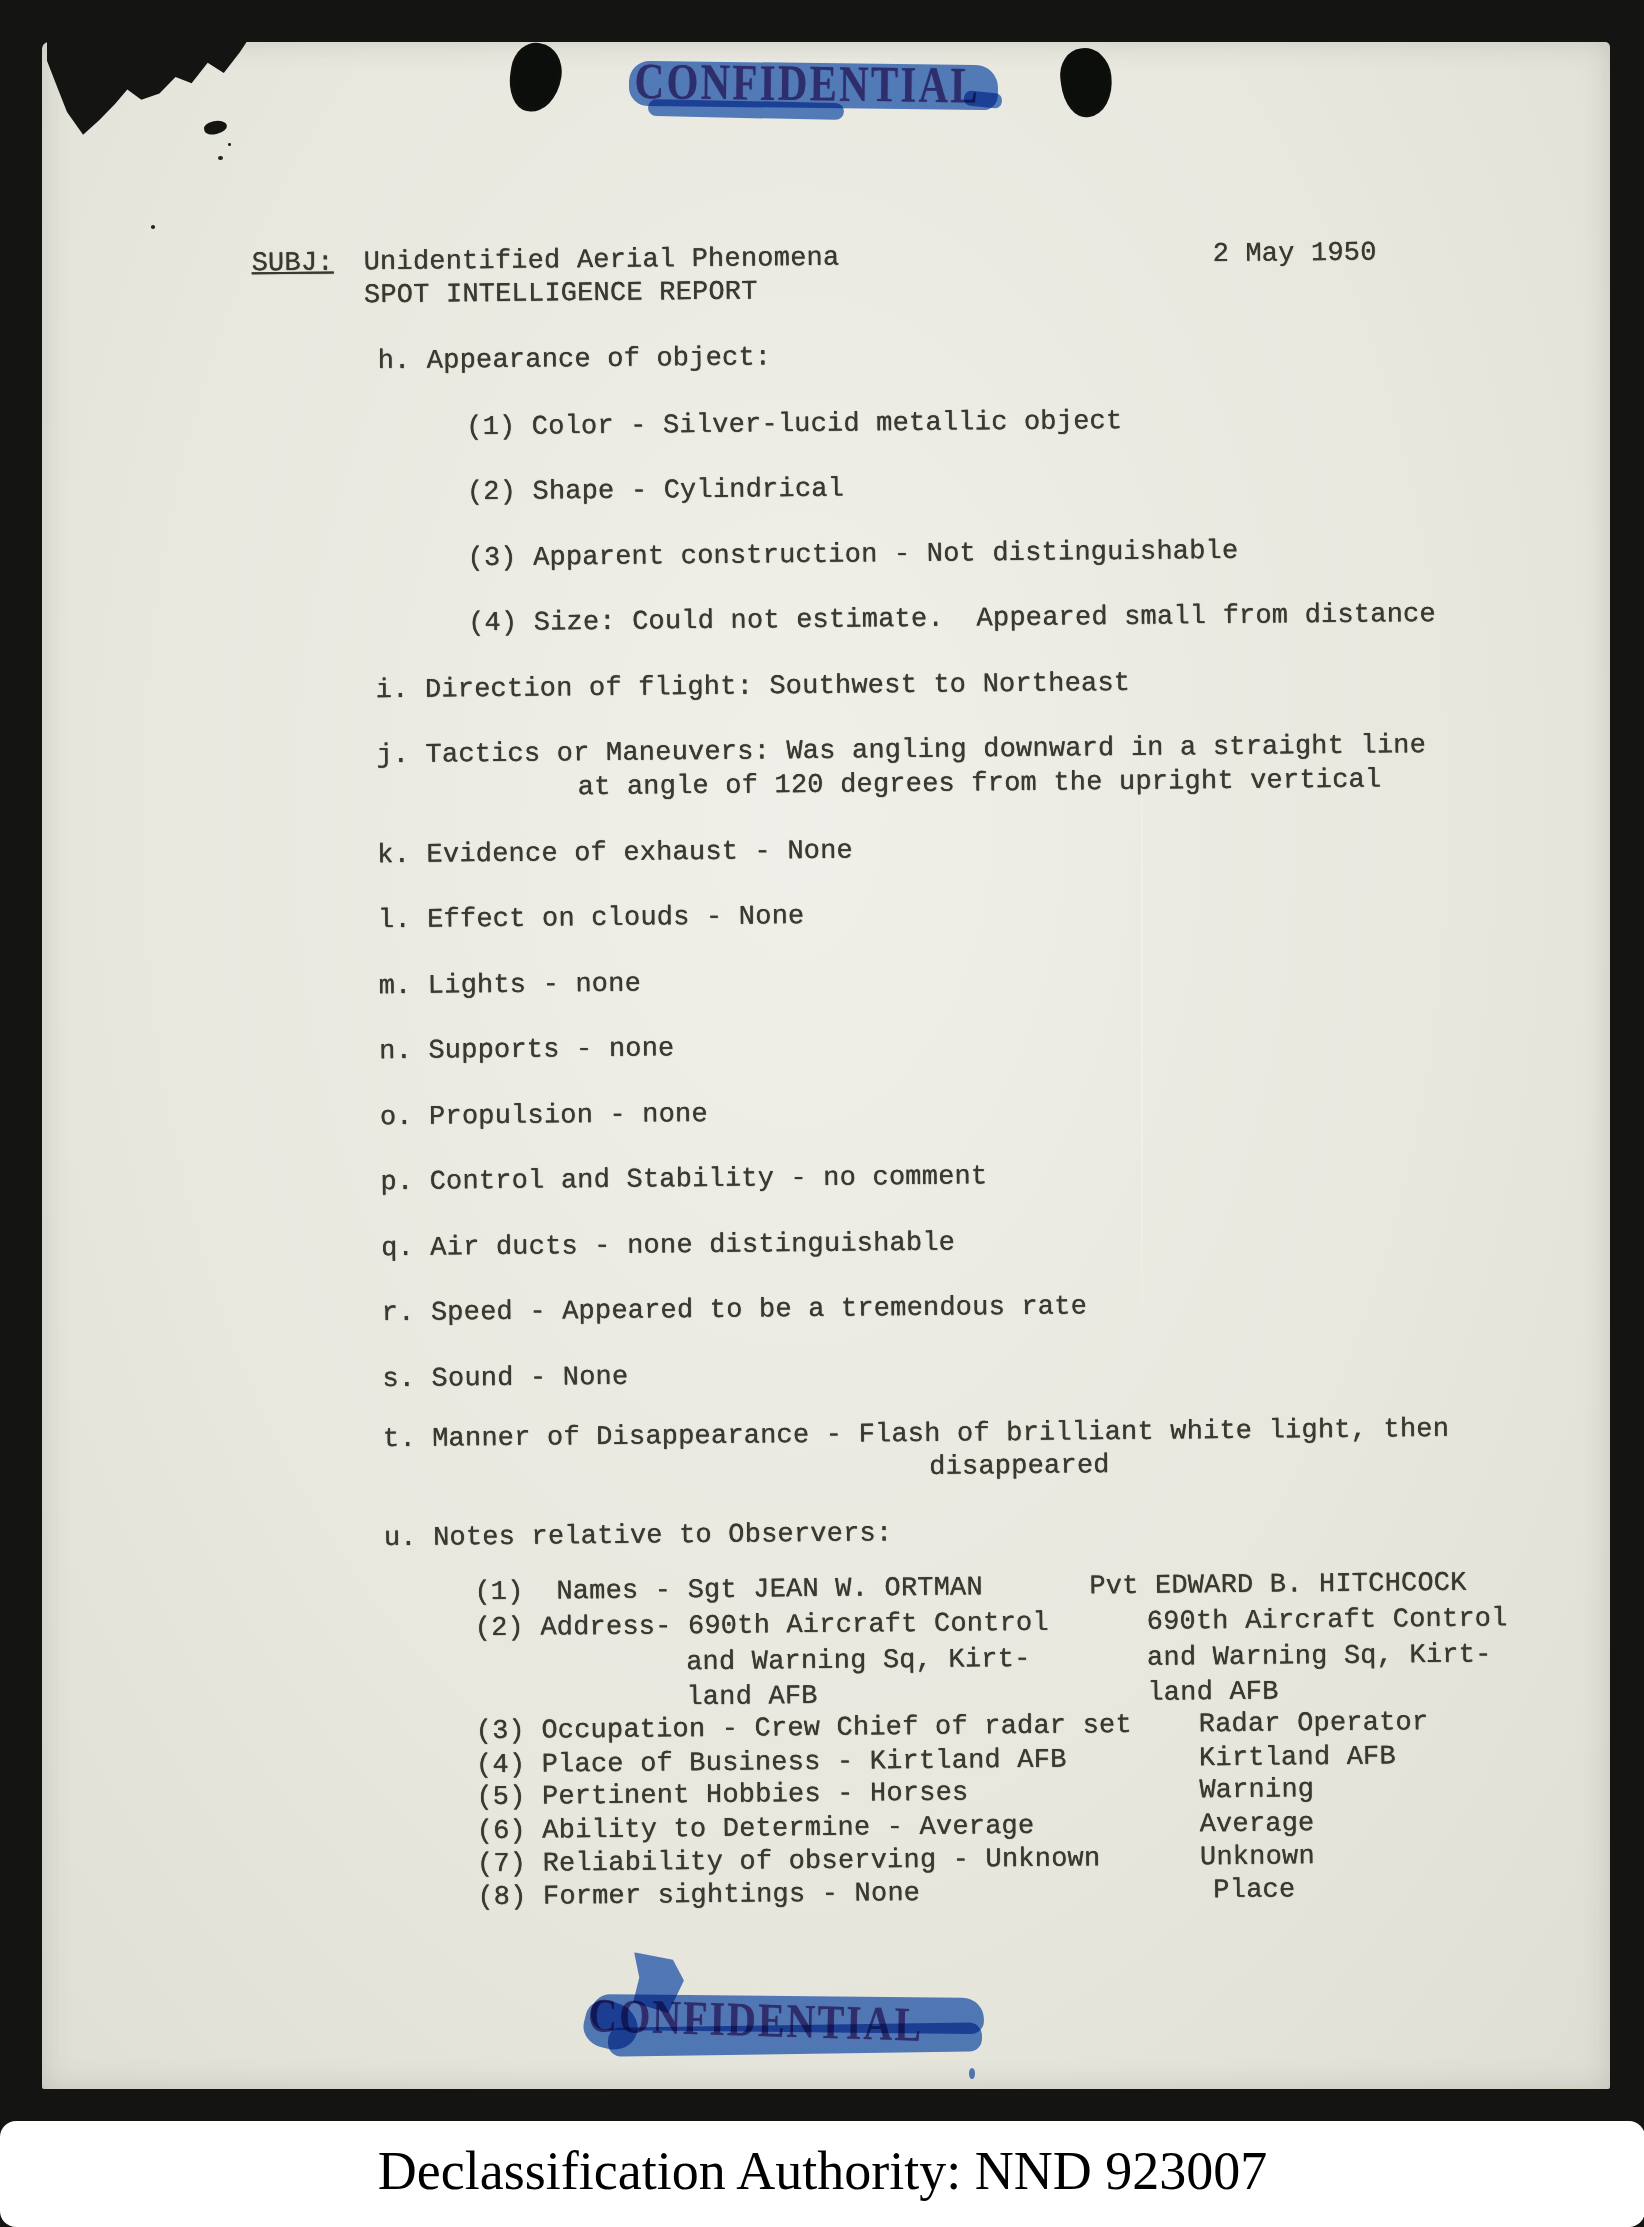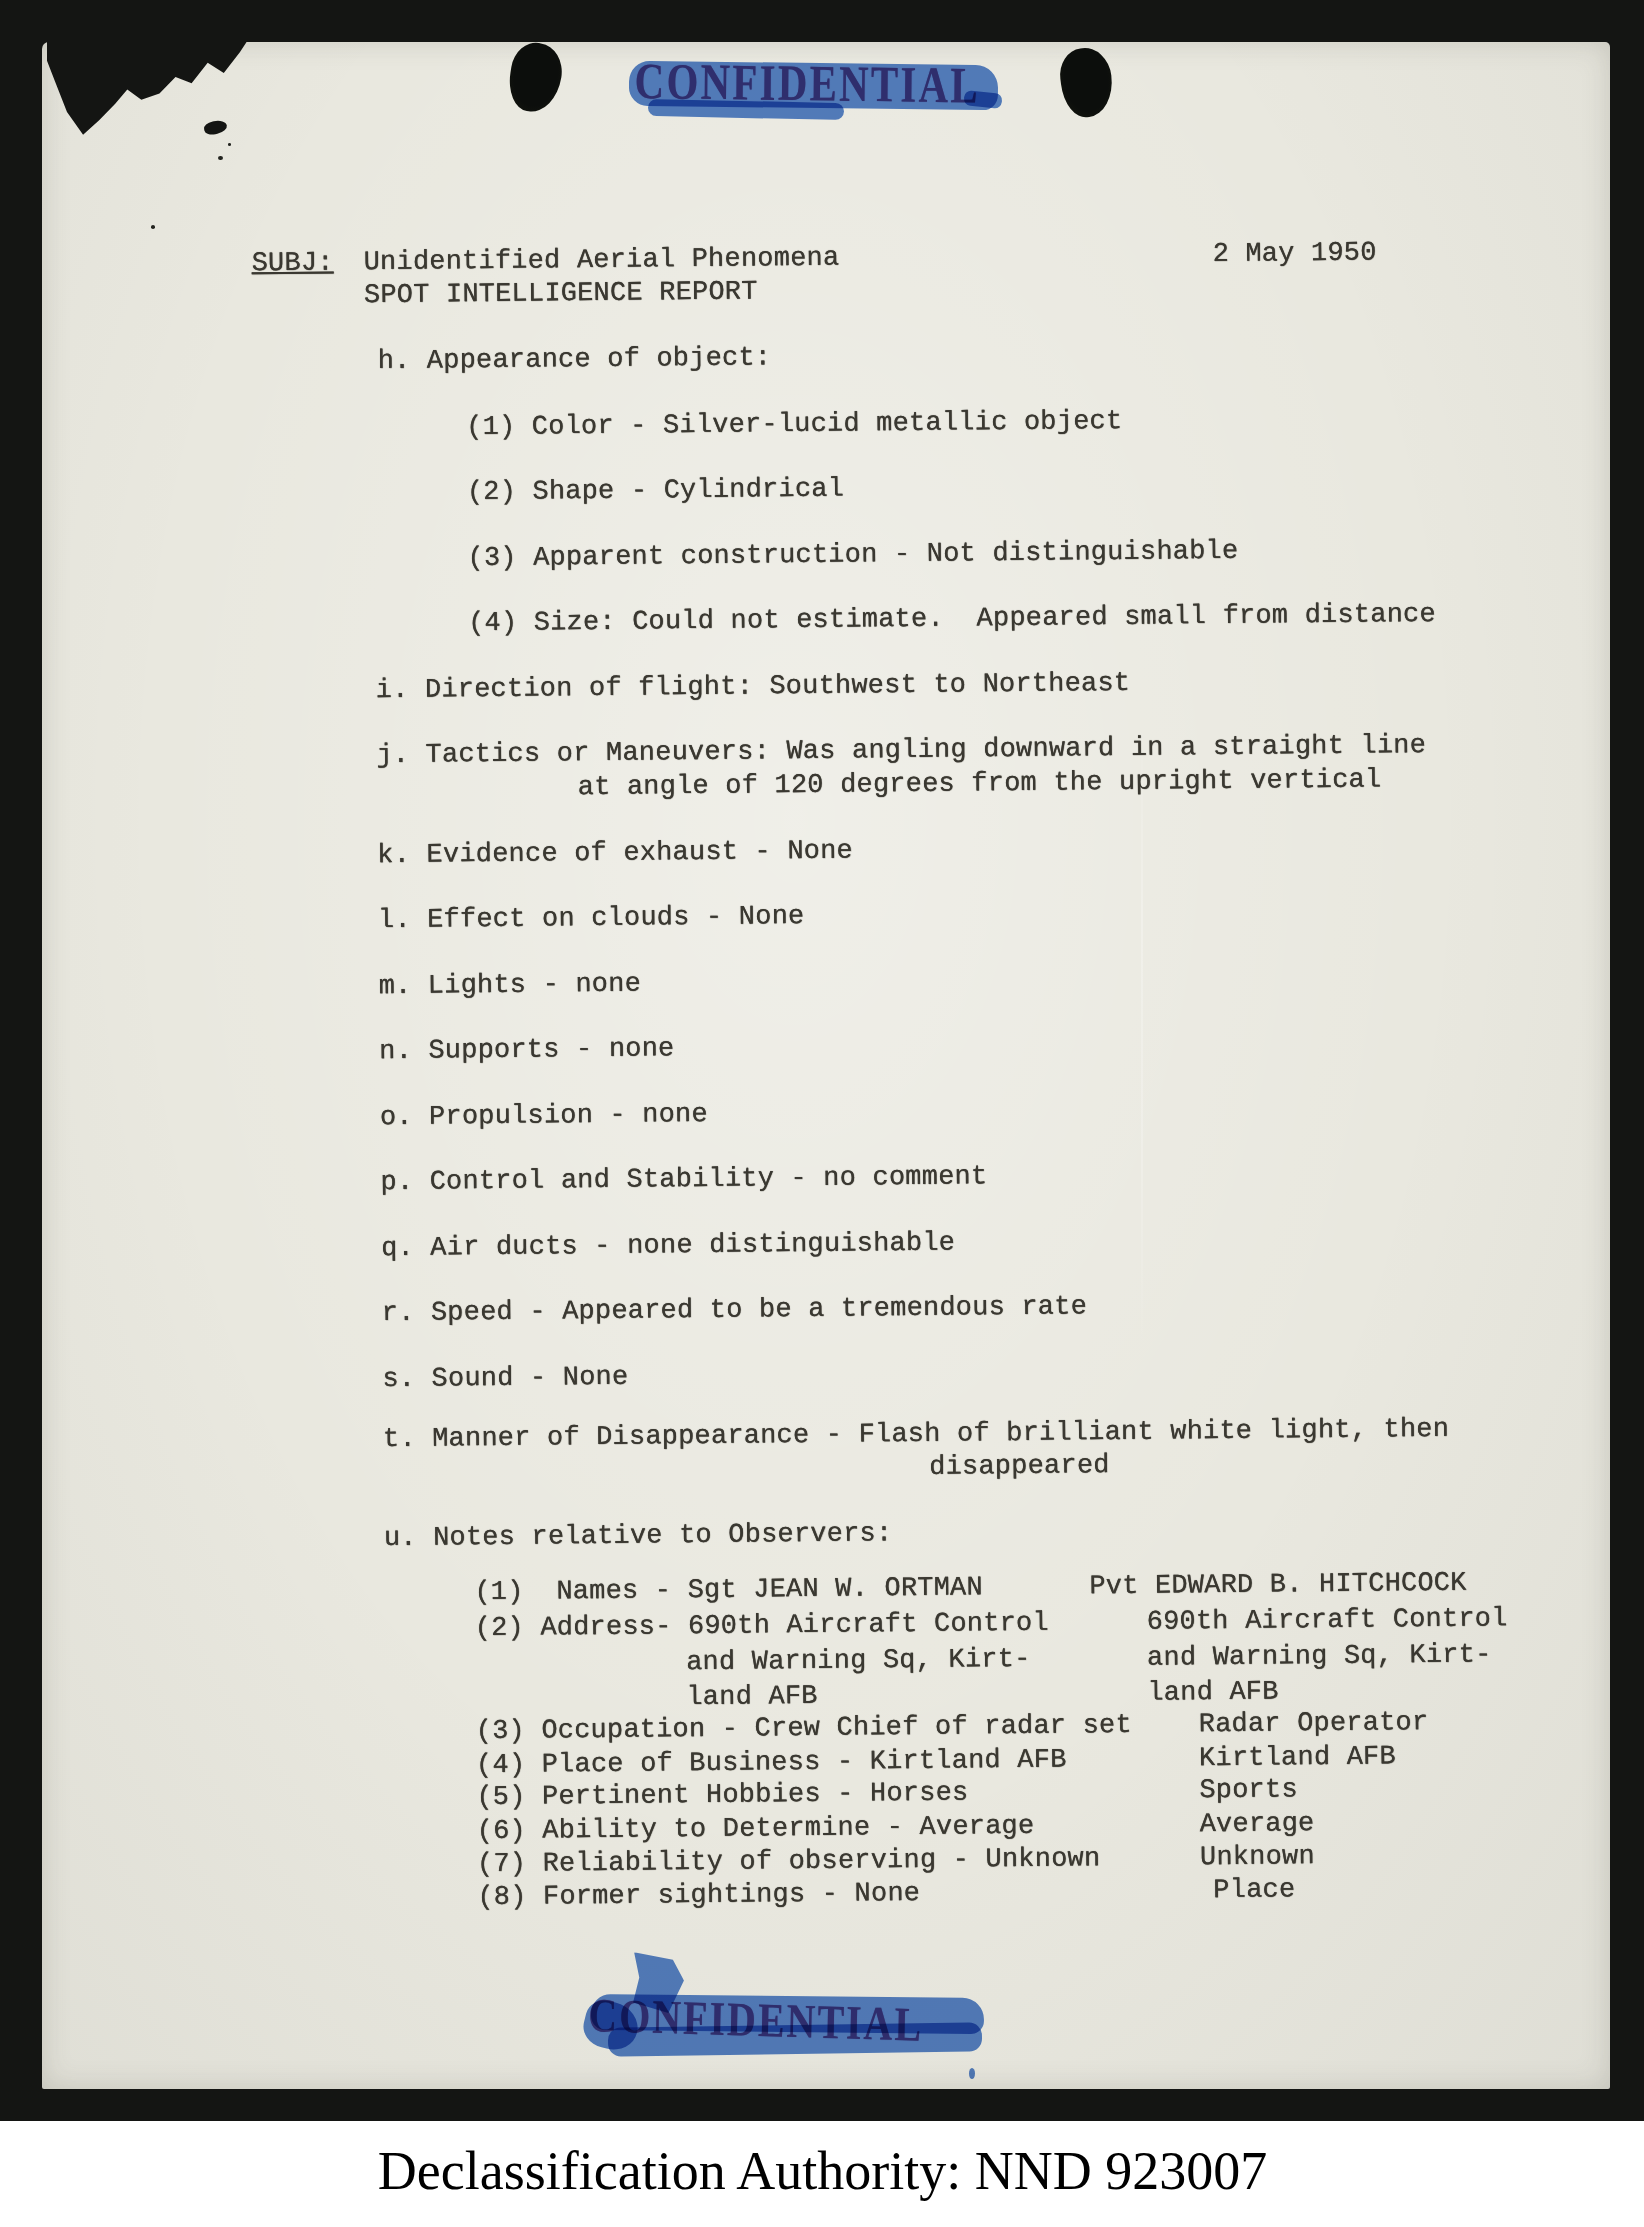--- a/index.html
+++ b/index.html
@@ -115,20 +115,21 @@
   .fold-streak{
     position:absolute; left:1099px; top:677px; width:2px; height:638px;
     background:linear-gradient(to bottom, rgba(255,255,255,0), rgba(255,255,255,0.5) 30%, rgba(255,255,255,0.4) 70%, rgba(255,255,255,0));
     opacity:0.5;
   }
 
   
   .declass-strip{
     position:absolute; left:0; top:2121px; width:1645px; height:106px;
     background:#ffffff;
+    border-radius:16px;
   }
   .declass-text{
     position:absolute; left:50%; top:18.6px;
     transform:translateX(-50%);
     font-family:"Liberation Serif","DejaVu Serif",serif;
     font-size:54px;
     color:#000;
     white-space:nowrap;
   }
 </style>
@@ -195,21 +196,21 @@
     <span class="tline" style="left:680px;top:1683px;">land AFB</span>
     <span class="tline" style="left:1141px;top:1683px;">land AFB</span>
 
     <span class="tline" style="left:469px;top:1715px;">(3) Occupation - Crew Chief of radar set</span>
     <span class="tline" style="left:1192px;top:1715px;">Radar Operator</span>
 
     <span class="tline" style="left:469px;top:1749px;">(4) Place of Business - Kirtland AFB</span>
     <span class="tline" style="left:1192px;top:1749px;">Kirtland AFB</span>
 
     <span class="tline" style="left:469px;top:1781px;">(5) Pertinent Hobbies - Horses</span>
-    <span class="tline" style="left:1192px;top:1781px;">Sports</span>
+    <span class="tline" style="left:1192px;top:1781px;">Warning</span>
 
     <span class="tline" style="left:469px;top:1815px;">(6) Ability to Determine - Average</span>
     <span class="tline" style="left:1192px;top:1815px;">Average</span>
 
     <span class="tline" style="left:469px;top:1848px;">(7) Reliability of observing - Unknown</span>
     <span class="tline" style="left:1192px;top:1848px;">Unknown</span>
 
     <span class="tline" style="left:469px;top:1881px;">(8) Former sightings - None</span>
     <span class="tline" style="left:1205px;top:1881px;">Place</span>
   </div>

